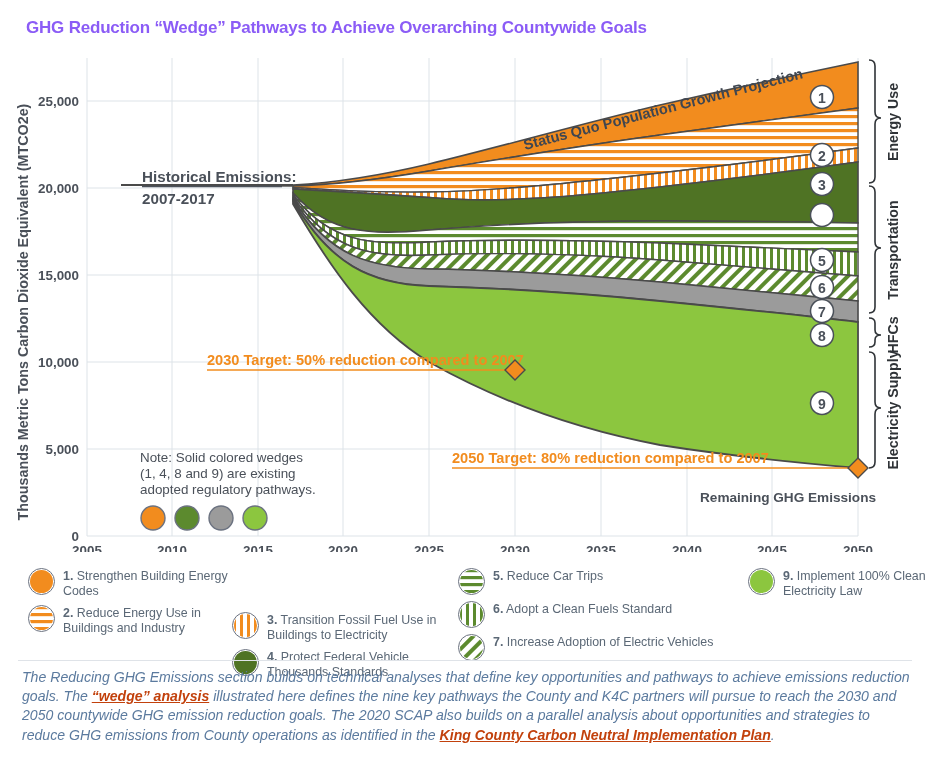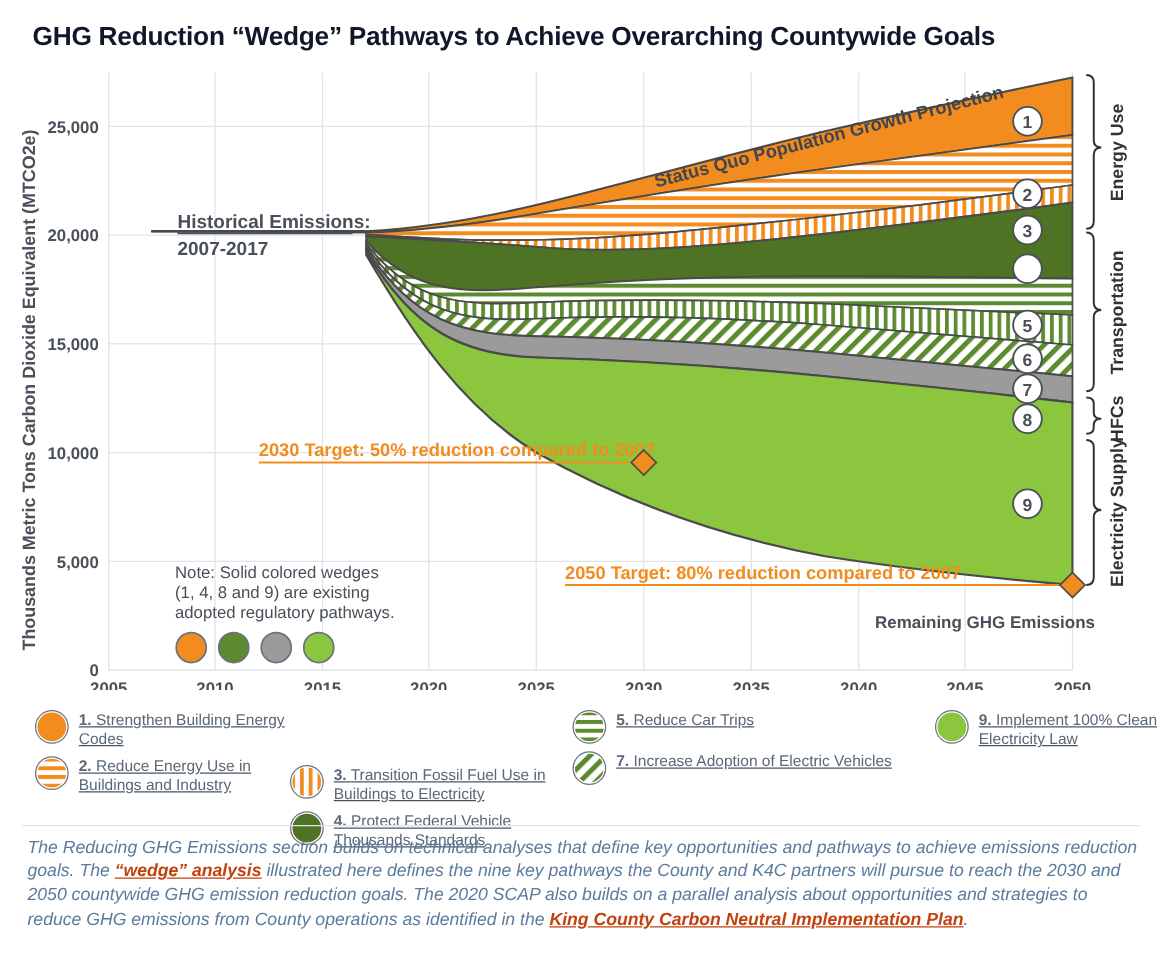--- a/index.html
+++ b/index.html
@@ -7,31 +7,31 @@
   body{
     width:928px;height:764px;background:#ffffff;
     font-family:"Liberation Sans","DejaVu Sans",sans-serif;
     color:#4a5568;overflow:hidden;position:relative;
   }
   .page{position:relative;width:928px;height:764px;}
 
   
   .title{
     position:absolute;left:26px;top:18px;width:880px;
-    font-size:21px;font-weight:bold;letter-spacing:-0.2px;
-    color:#0f172a;
+    font-size:17px;font-weight:bold;letter-spacing:-0.2px;
+    color:#8b5cf6;
   }
 
   
   .chart-wrap{position:absolute;left:0;top:52px;width:928px;height:500px;}
   .chart-svg{display:block;}
 
   
   .legend{position:absolute;left:0;top:568px;width:928px;height:92px;}
-  .legend-col{position:absolute;top:0;text-decoration:underline;}
+  .legend-col{position:absolute;top:0;}
   .legend-item{display:flex;align-items:flex-start;margin-bottom:6px;}
   .legend-swatch{
     width:25px;height:25px;border-radius:50%;
     border:1.4px solid #6b7280;flex:0 0 25px;margin-right:8px;
     overflow:hidden;position:relative;background:#fff;
   }
   .legend-text{
     font-size:12.4px;line-height:15px;color:#5b6876;padding-top:1px;
   }
   .legend-text b{font-weight:bold;color:#5b6876;}
@@ -371,20 +371,34 @@
               </defs>
               <circle cx="12.5" cy="12.5" r="11.5" fill="url(#lg-hl-g)"></circle>
             </svg>
         </span>
         <span class="legend-text"><b>5.</b> <span>Reduce Car Trips</span></span>
       </div>
       <div class="legend-item">
         <span class="legend-swatch">
           <svg width="25" height="25">
               <defs>
+                <pattern id="lg-vl-g" width="7" height="8" patternUnits="userSpaceOnUse">
+                  <rect width="7" height="8" fill="#fff"></rect>
+                  <rect width="3" height="8" fill="#5C8A2E"></rect>
+                </pattern>
+              </defs>
+              <circle cx="12.5" cy="12.5" r="11.5" fill="url(#lg-vl-g)"></circle>
+            </svg>
+        </span>
+        <span class="legend-text"><b>6.</b> <span>Adopt a Clean Fuels Standard</span></span>
+      </div>
+      <div class="legend-item">
+        <span class="legend-swatch">
+          <svg width="25" height="25">
+              <defs>
                 <pattern id="lg-dg-g" width="9" height="9" patternUnits="userSpaceOnUse" patternTransform="rotate(45)">
                   <rect width="9" height="9" fill="#fff"></rect>
                   <rect width="4" height="9" fill="#5C8A2E"></rect>
                 </pattern>
               </defs>
               <circle cx="12.5" cy="12.5" r="11.5" fill="url(#lg-dg-g)"></circle>
             </svg>
         </span>
         <span class="legend-text"><b>7.</b> <span>Increase Adoption of Electric Vehicles</span></span>
       </div>

